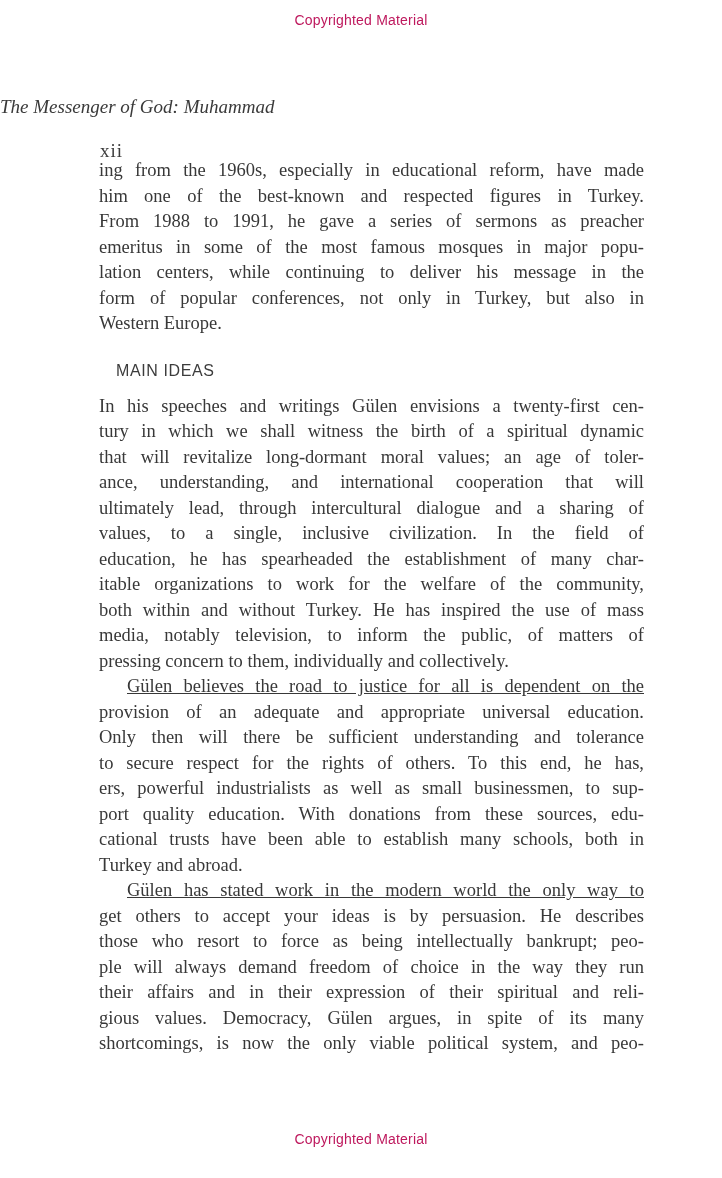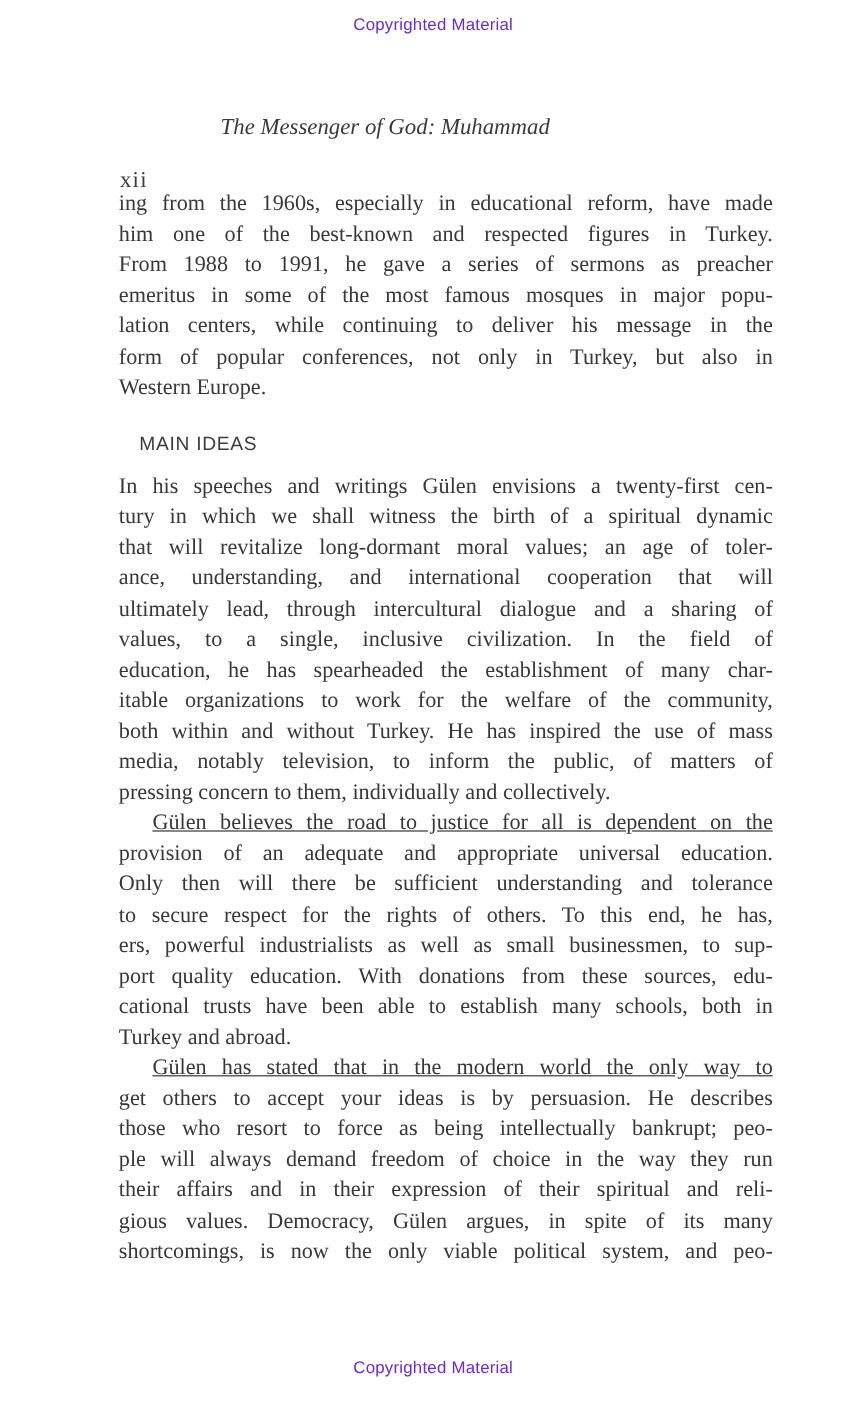--- a/index.html
+++ b/index.html
@@ -16,21 +16,21 @@
     font-family: "Liberation Serif", serif;
   }
   .copyright-banner {
     position: absolute;
     left: 0;
     width: 722px;
     text-align: center;
     font-family: "Liberation Sans", sans-serif;
     font-size: 14px;
     letter-spacing: 0.2px;
-    color: #6d28d9;
+    color: #be185d;
   }
   .copyright-top { top: 12px; }
   .copyright-bottom { top: 1131px; }
 
   .page-header {
     position: absolute;
     top: 96px;
     left: 0;
     width: 722px;
     height: 24px;
@@ -41,21 +41,20 @@
     top: 0;
     font-size: 19px;
     letter-spacing: 1px;
     color: #3d3d3d;
     margin-top: 44px;
   }
   .running-title {
     position: absolute;
     left: 0;
     width: 642px;
-    text-align: center;
     font-style: italic;
     font-size: 19px;
     color: #3a3a3a;
   }
 
   .body-text {
     position: absolute;
     top: 158px;
     left: 99px;
     width: 545px;
@@ -131,21 +130,21 @@
           <div class="line">Gülen believes the road to justice for all is dependent on the</div>
           <div class="line">provision of an adequate and appropriate universal education.</div>
           <div class="line">Only then will there be sufficient understanding and tolerance</div>
           <div class="line">to secure respect for the rights of others. To this end, he has,</div>
           <div class="line">ers, powerful industrialists as well as small businessmen, to sup-</div>
           <div class="line">port quality education. With donations from these sources, edu-</div>
           <div class="line">cational trusts have been able to establish many schools, both in</div>
           <div class="line last">Turkey and abroad.</div>
         </div>
         <div class="para indent">
-          <div class="line">Gülen has stated that in the modern world the only way to</div>
+          <div class="line">Gülen has stated work in the modern world the only way to</div>
           <div class="line">get others to accept your ideas is by persuasion. He describes</div>
           <div class="line">those who resort to force as being intellectually bankrupt; peo-</div>
           <div class="line">ple will always demand freedom of choice in the way they run</div>
           <div class="line">their affairs and in their expression of their spiritual and reli-</div>
           <div class="line">gious values. Democracy, Gülen argues, in spite of its many</div>
           <div class="line">shortcomings, is now the only viable political system, and peo-</div>
         </div>
       </div>
   </div>
 

